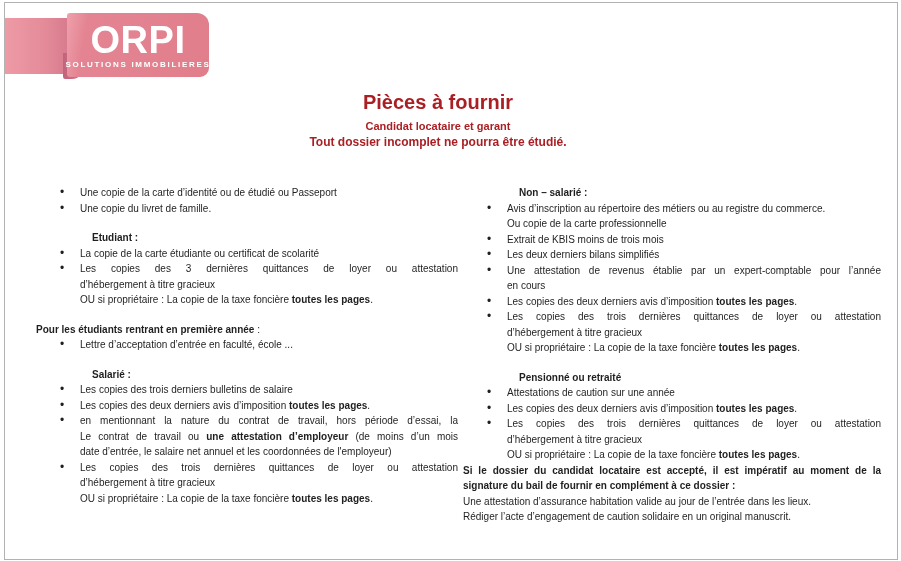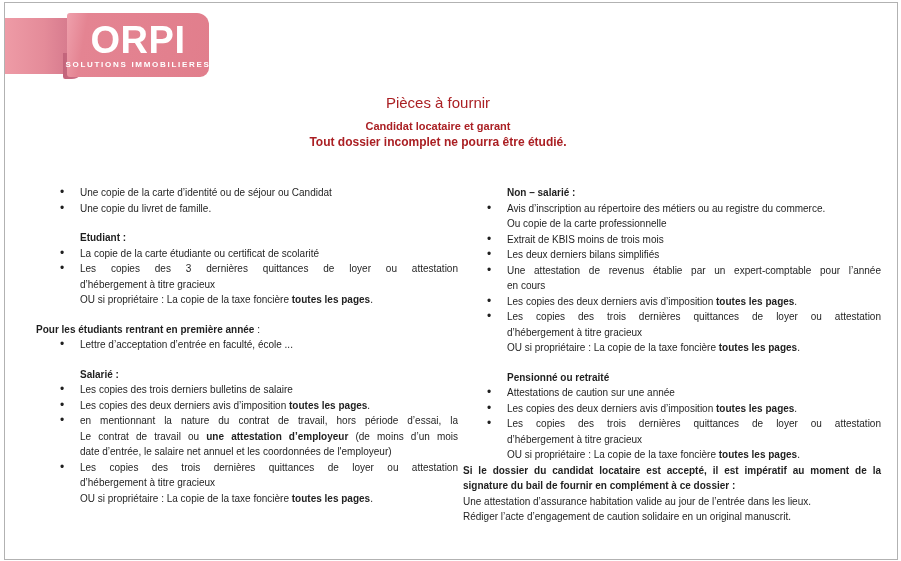--- a/index.html
+++ b/index.html
@@ -18,31 +18,31 @@
     background:linear-gradient(to right,#c2647b,#d2758a);border-radius:0 0 60% 10%;}
   .logo-main{position:absolute;left:62px;top:0;width:142px;height:64px;
     background:linear-gradient(100deg,#efa0ac 0%,#e48492 14%,#e17e8c 100%);
     border-radius:3px 12px 9px 3px;
     display:flex;flex-direction:column;align-items:center;justify-content:center;}
   .brand{font-size:38px;font-weight:bold;color:#ffffff;line-height:38px;letter-spacing:0.5px;margin-top:1px;}
   .tagline{font-size:8px;font-weight:bold;color:#ffffff;letter-spacing:1.7px;line-height:11px;white-space:nowrap;}
 
   
   .header{position:absolute;left:0;right:25px;top:90px;text-align:center;color:var(--accent-red,#aa1f23);}
-  .title{font-size:15px;font-weight:normal;line-height:25px;}
+  .title{font-size:20px;font-weight:bold;line-height:25px;}
   .subtitle{font-size:11px;font-weight:bold;line-height:15px;margin-top:4px;}
   .notice{font-size:12px;font-weight:bold;line-height:16px;}
 
   
   .column{position:absolute;top:185px;font-size:10px;line-height:15.5px;}
   #col-left{left:36px;width:422px;}
   #col-right{left:463px;width:418px;}
   .column > :first-child{margin-top:0;}
   .heading{margin-top:14px;}
-  .heading.indent{margin-left:44px;}
+  .heading.indent{margin-left:56px;}
   .bullet-item{display:flex;padding-left:24px;}
   .bullet{flex:0 0 20px;width:20px;font-size:12px;line-height:15.5px;}
   .bullet-text{flex:1;min-width:0;}
   .line.just{text-align:justify;text-align-last:justify;}
   .paragraph{}
   b{font-weight:bold;}
 </style>
 </head>
 <body>
 
@@ -60,21 +60,21 @@
 <div class="header">
   <div class="title">Pièces à fournir</div>
   <div class="subtitle">Candidat locataire et garant</div>
   <div class="notice">Tout dossier incomplet ne pourra être étudié.</div>
 </div>
 
 <div class="column" id="col-left">
     <div class="bullet-item">
       <span class="bullet">•</span>
       <div class="bullet-text">
-        <div class="line"><span>Une copie de la carte d’identité ou de séjour ou Candidat</span></div>
+        <div class="line"><span>Une copie de la carte d’identité ou de étudié ou Passeport</span></div>
       </div>
     </div>
     <div class="bullet-item">
       <span class="bullet">•</span>
       <div class="bullet-text">
         <div class="line"><span>Une copie du livret de famille.</span></div>
       </div>
     </div>
     <div class="heading indent"><b>Etudiant :</b></div>
     <div class="bullet-item">

